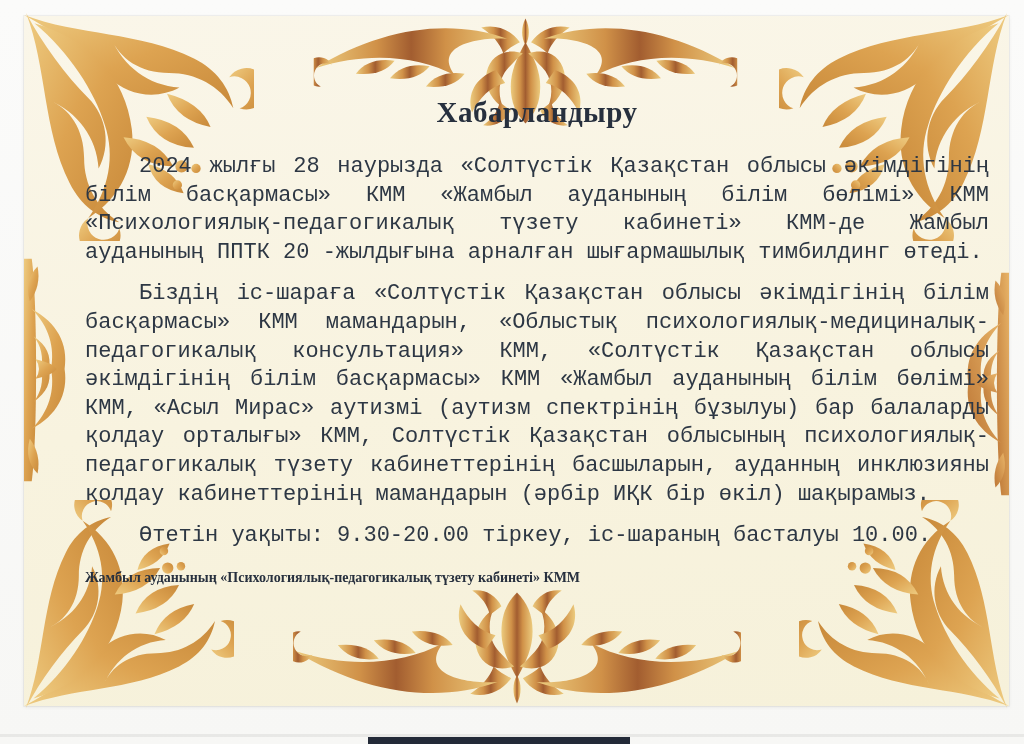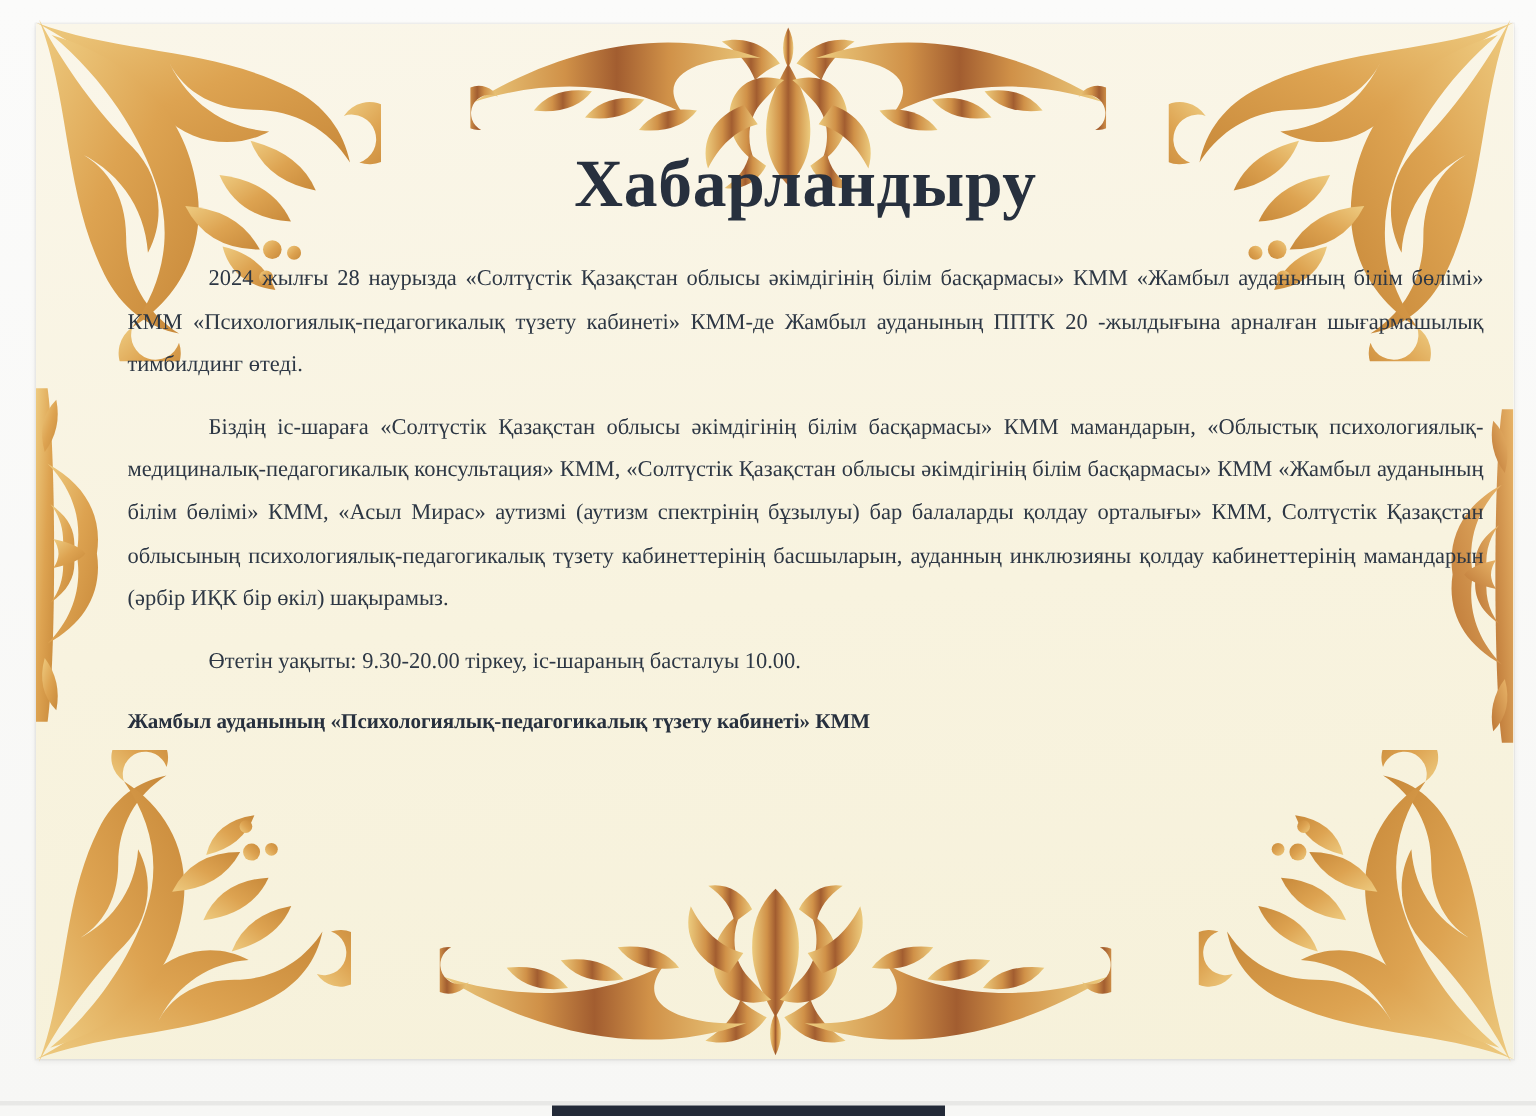--- a/index.html
+++ b/index.html
@@ -31,31 +31,32 @@
   .edge-right { right: 0; top: 252px; width: 58px; height: 232px; transform: scaleX(-1); }
 
   .content {
     position: absolute; left: 61px; right: 20px; top: 0; bottom: 0;
     z-index: 2;
     color: #2d3744;
   }
   .title {
     margin: 80px 0 0 0;
     text-align: center;
-    font-size: 45px;
+    font-size: 29px;
     font-weight: bold;
     letter-spacing: 0.5px;
     color: #27303e;
   }
   .body-text p {
     margin: 0 0 13px 0;
-    font-size: 15px;
+    font-size: 22px;
     line-height: 28.6px;
     text-align: justify;
     text-indent: 54px;
+    font-family: Liberation Mono, monospace;
   }
   .body-text { margin-top: 24px; }
   .footer-line {
     margin-top: 3px;
     font-size: 14px;
     line-height: 28px;
     font-weight: bold;
     color: #27303e;
   }
   .artifact-strip {

